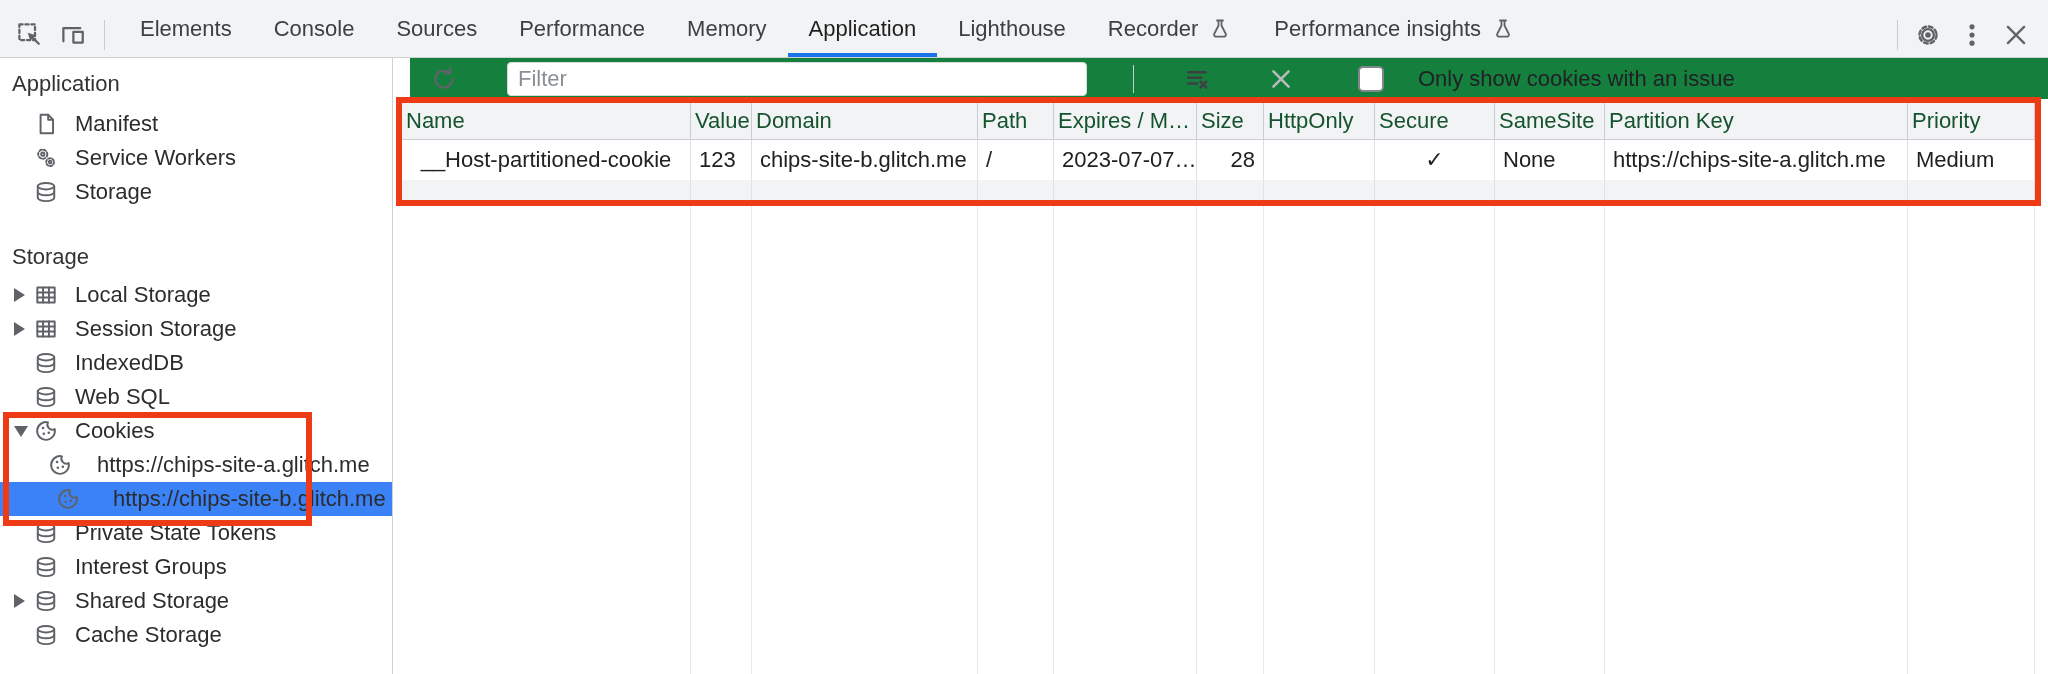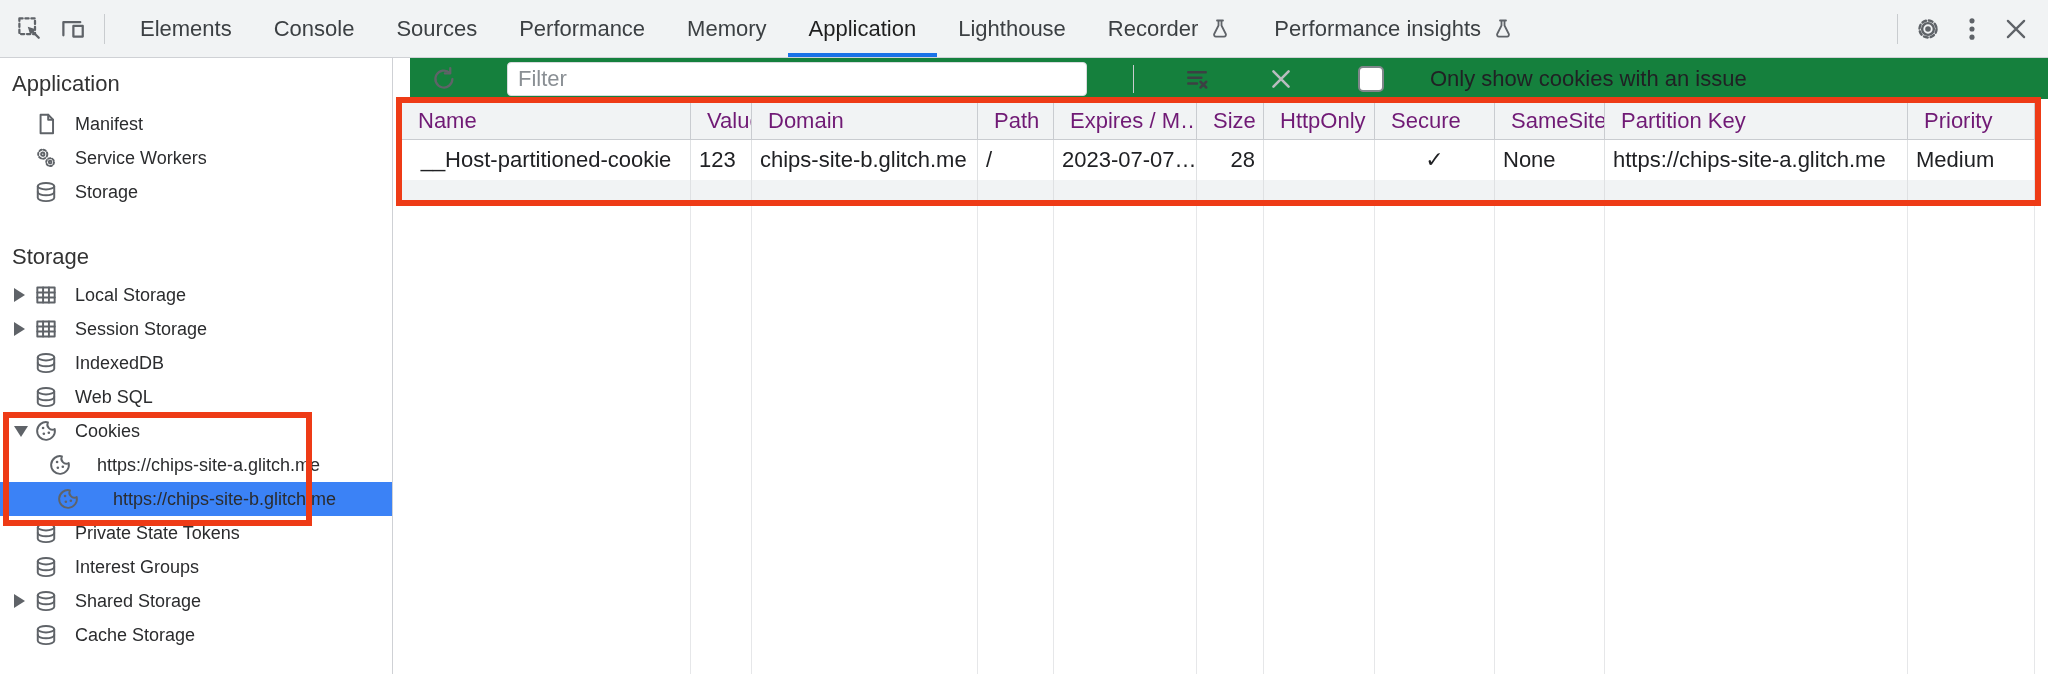--- a/index.html
+++ b/index.html
@@ -3,41 +3,41 @@
 <meta charset="utf-8">
 <style>
   * { margin:0; padding:0; box-sizing:border-box; }
   html,body { width:2048px; height:674px; overflow:hidden; background:#fff;
               font-family:"Liberation Sans", sans-serif; }
   #app { position:relative; width:2048px; height:674px; background:#fff; color:#28292c; }
 
   
   .topbar { position:absolute; left:0; top:0; width:2048px; height:58px;
             background:#f1f3f4; border-bottom:1px solid #cfd1d5;
-            display:flex; align-items:center; }
+            display:flex; align-items:flex-end; }
   .tb-btn { display:flex; align-items:center; justify-content:center;
             width:44px; height:44px; flex:none; cursor:pointer; }
   .tb-left { display:flex; align-items:center; padding-left:8px; }
   .vdiv { width:1px; height:30px; background:#c9cccf; flex:none; margin:0 8px; }
   .tabs { display:flex; align-items:stretch; height:100%; margin-left:6px; }
   .tab { position:relative; display:flex; align-items:center; padding:0 21px;
          font-size:22px; color:#3c4043; white-space:nowrap; cursor:pointer; }
   .tab .flask { margin-left:10px; }
   .tab.selected { color:#1f1f1f; }
   .tab.selected .underline { position:absolute; left:0; right:0; bottom:0; height:4px;
                              background:#1a73e8; }
   .tb-right { margin-left:auto; display:flex; align-items:center; padding-right:10px; }
 
   
   .sidebar { position:absolute; left:0; top:58px; width:393px; height:616px;
              background:#fff; border-right:1px solid #cfd1d5; overflow:hidden; }
   .side-header { height:34px; display:flex; align-items:center; padding-left:12px;
                  font-size:22px; color:#333; }
   .side-row { height:34px; display:flex; align-items:center; padding-left:14px;
-              font-size:18px; color:#2b2c2e; cursor:pointer; white-space:nowrap; }
+              font-size:22px; color:#2b2c2e; cursor:pointer; white-space:nowrap; }
   .side-row.selected { background:#3b82f6;gap:8px; }
   .arrow-slot { width:19px; flex:none; display:flex; align-items:center; }
   .tri-r { width:0; height:0; border-left:11px solid #5f6368;
            border-top:7px solid transparent; border-bottom:7px solid transparent; }
   .tri-d { width:0; height:0; border-top:11px solid #5f6368;
            border-left:7px solid transparent; border-right:7px solid transparent; }
   .s-icon { width:26px; height:26px; flex:none; margin-right:16px; }
   .child-indent { width:33px; flex:none; }
   .child .s-icon { margin-right:24px; }
   .side-redbox { position:absolute; left:3px; top:354px; width:309px; height:114px;
@@ -53,29 +53,29 @@
                   border-radius:4px; background:#fff; font-size:22px; padding:0 10px;
                   color:#28292c; font-family:"Liberation Sans", sans-serif; }
   .filter-input::placeholder { color:#8a8f94; }
   .fb-div { width:1px; height:28px; background:#c9cccf; margin-left:12px; flex:none; }
   .fb-icon { width:34px; height:34px; display:flex; align-items:center; justify-content:center;
              flex:none; cursor:pointer; }
   .clearfilter { margin-left:12px; }
   .clearx { margin-left:16px; }
   .checkbox { width:26px; height:26px; border:2px solid #80868b; border-radius:5px;
               background:#fff; margin-left:26px; flex:none; cursor:pointer; }
-  .cb-label { margin-left:12px; font-size:22px; color:#202124; cursor:pointer;text-align:center; }
+  .cb-label { margin-left:0; font-size:22px; color:#202124; cursor:pointer;text-align:center; }
 
   
   .grid { position:absolute; left:8px; top:45px; width:1633px;
           display:grid;
           grid-template-columns:289px 61px 226px 76px 143px 67px 111px 120px 110px 303px 127px;
           grid-template-rows:37px 40px 20px 474px; }
   .hc { background:#f1f3f4; border-right:1px solid #c9ccd0; border-bottom:1px solid #c9ccd0;
-        display:flex; align-items:center; padding:0 16px; font-size:22px; color:#701a75;
+        display:flex; align-items:center; padding:0 4px; font-size:22px; color:#14532d;
         white-space:nowrap; overflow:hidden; cursor:pointer; }
   .dc { background:#fff; border-right:1px solid #dfe1e3; display:flex; align-items:center;
         padding:0 8px; font-size:22px; color:#202124; white-space:nowrap; overflow:hidden; }
   .sc { background:#f1f3f4; border-right:1px solid #dfe1e3; }
   .fc { background:#fff; border-right:1px solid #e6e7e9; }
   .al-c { justify-content:center; }
   .al-r { justify-content:flex-end; }
   .table-redbox { position:absolute; left:2px; top:39px; width:1645px; height:109px;
                   border:6px solid #ee3b16; pointer-events:none; z-index:5; }
 

